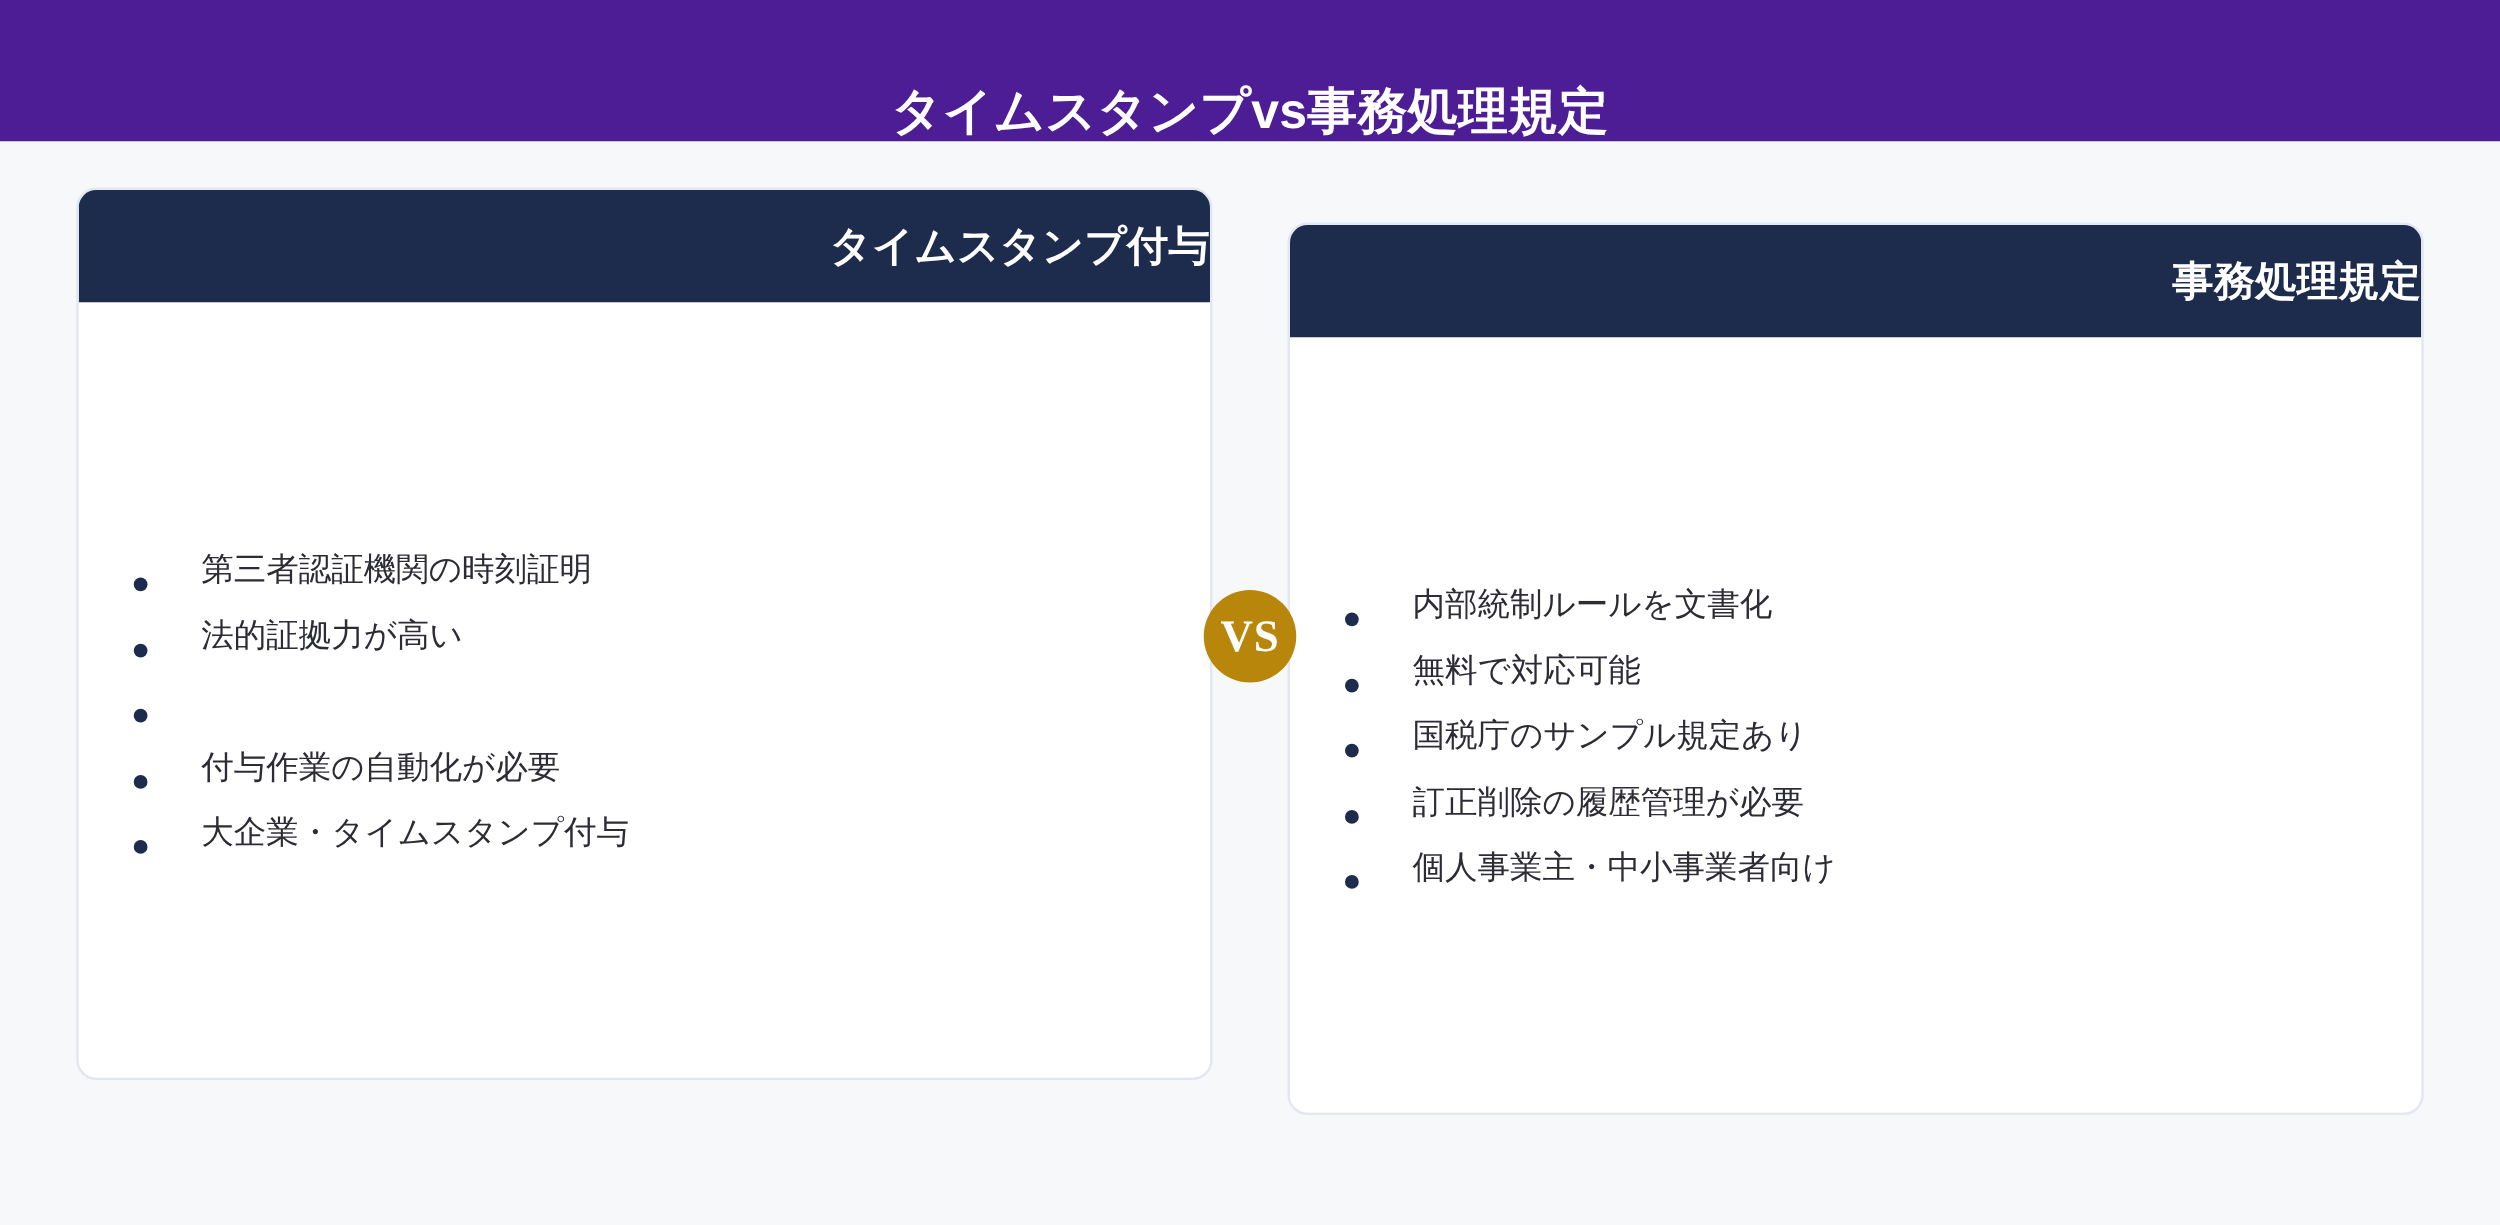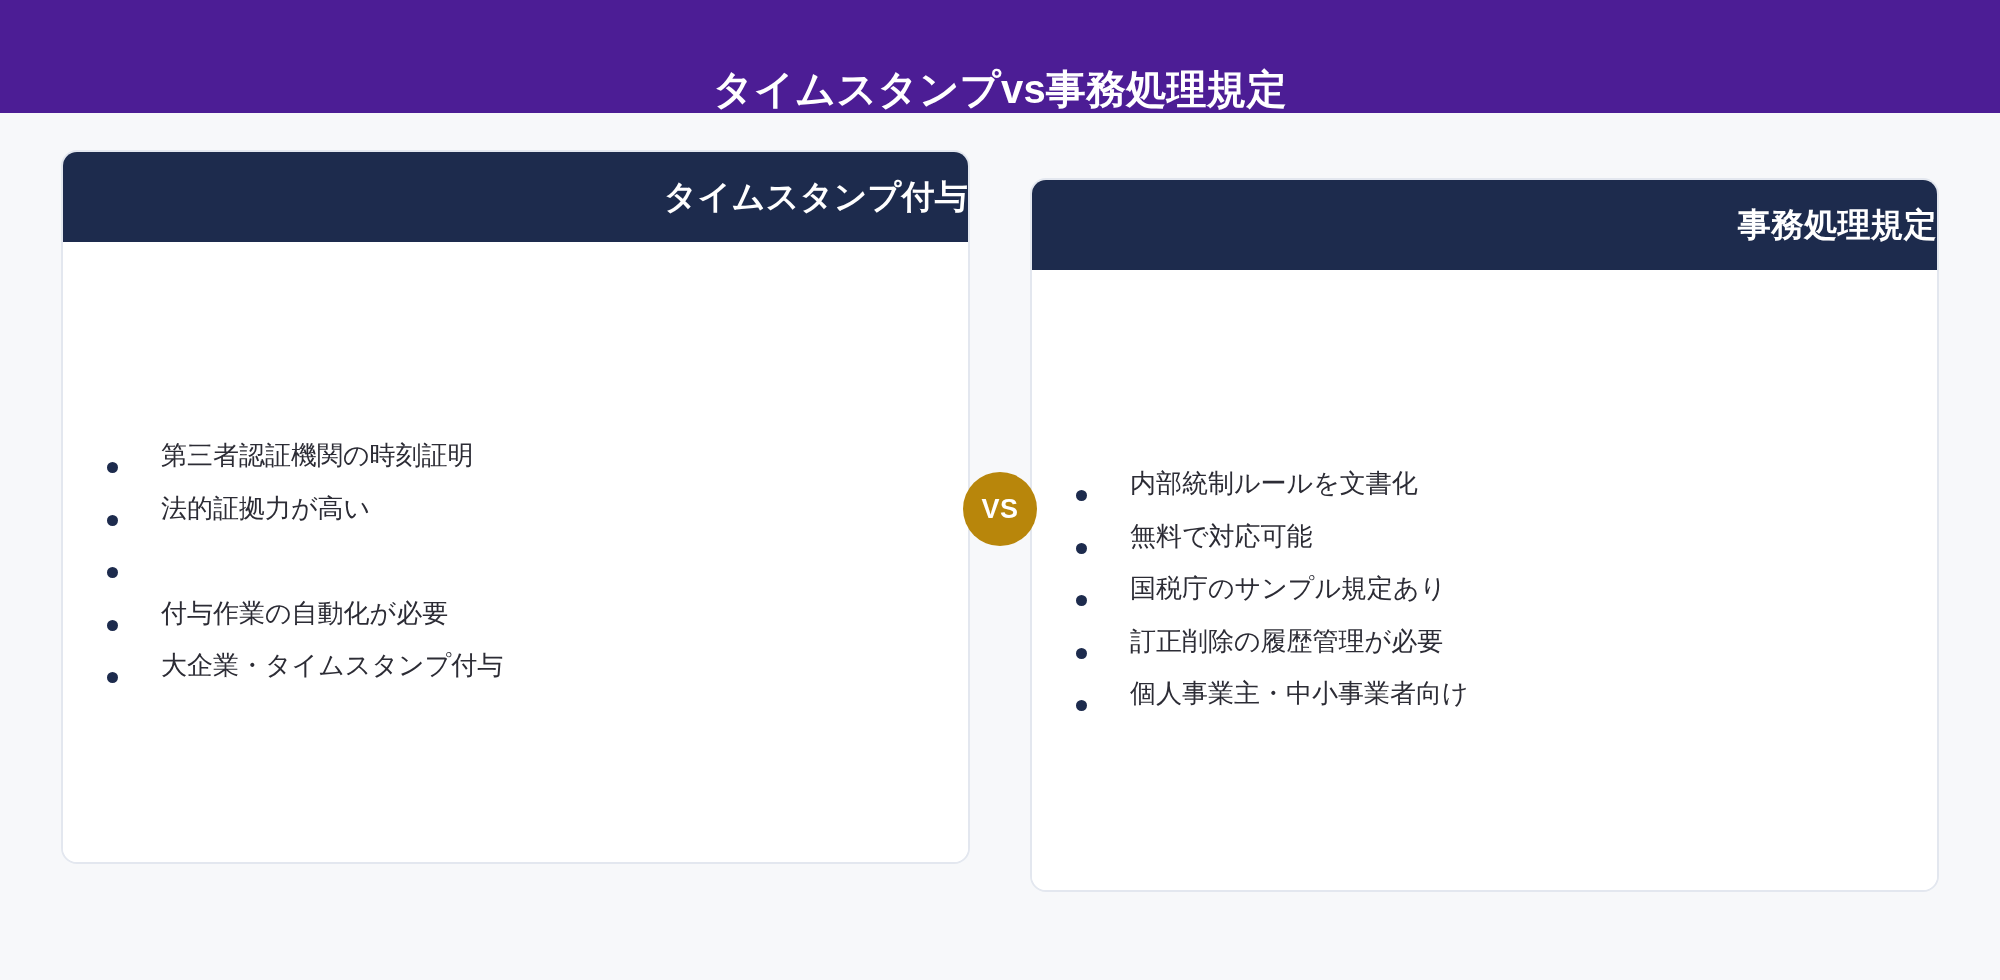--- a/index.html
+++ b/index.html
@@ -139,24 +139,25 @@
     border-radius: 50%;
     background: #B8860B;
     display: flex;
     align-items: center;
     justify-content: center;
     z-index: 5;
   }
 
   .vs-badge-label {
     color: #FFFFFF;
-    font-size: 27px;
+    font-size: 36px;
     font-weight: 700;
     letter-spacing: 0.5px;
     line-height: 1;
+    font-family: Liberation Serif, serif;
   }
 </style>
 </head>
 <body>
 
 <div class="page">
 
   <div class="top-header">
     <h1 class="top-header-title">タイムスタンプvs事務処理規定</h1>
   </div>

